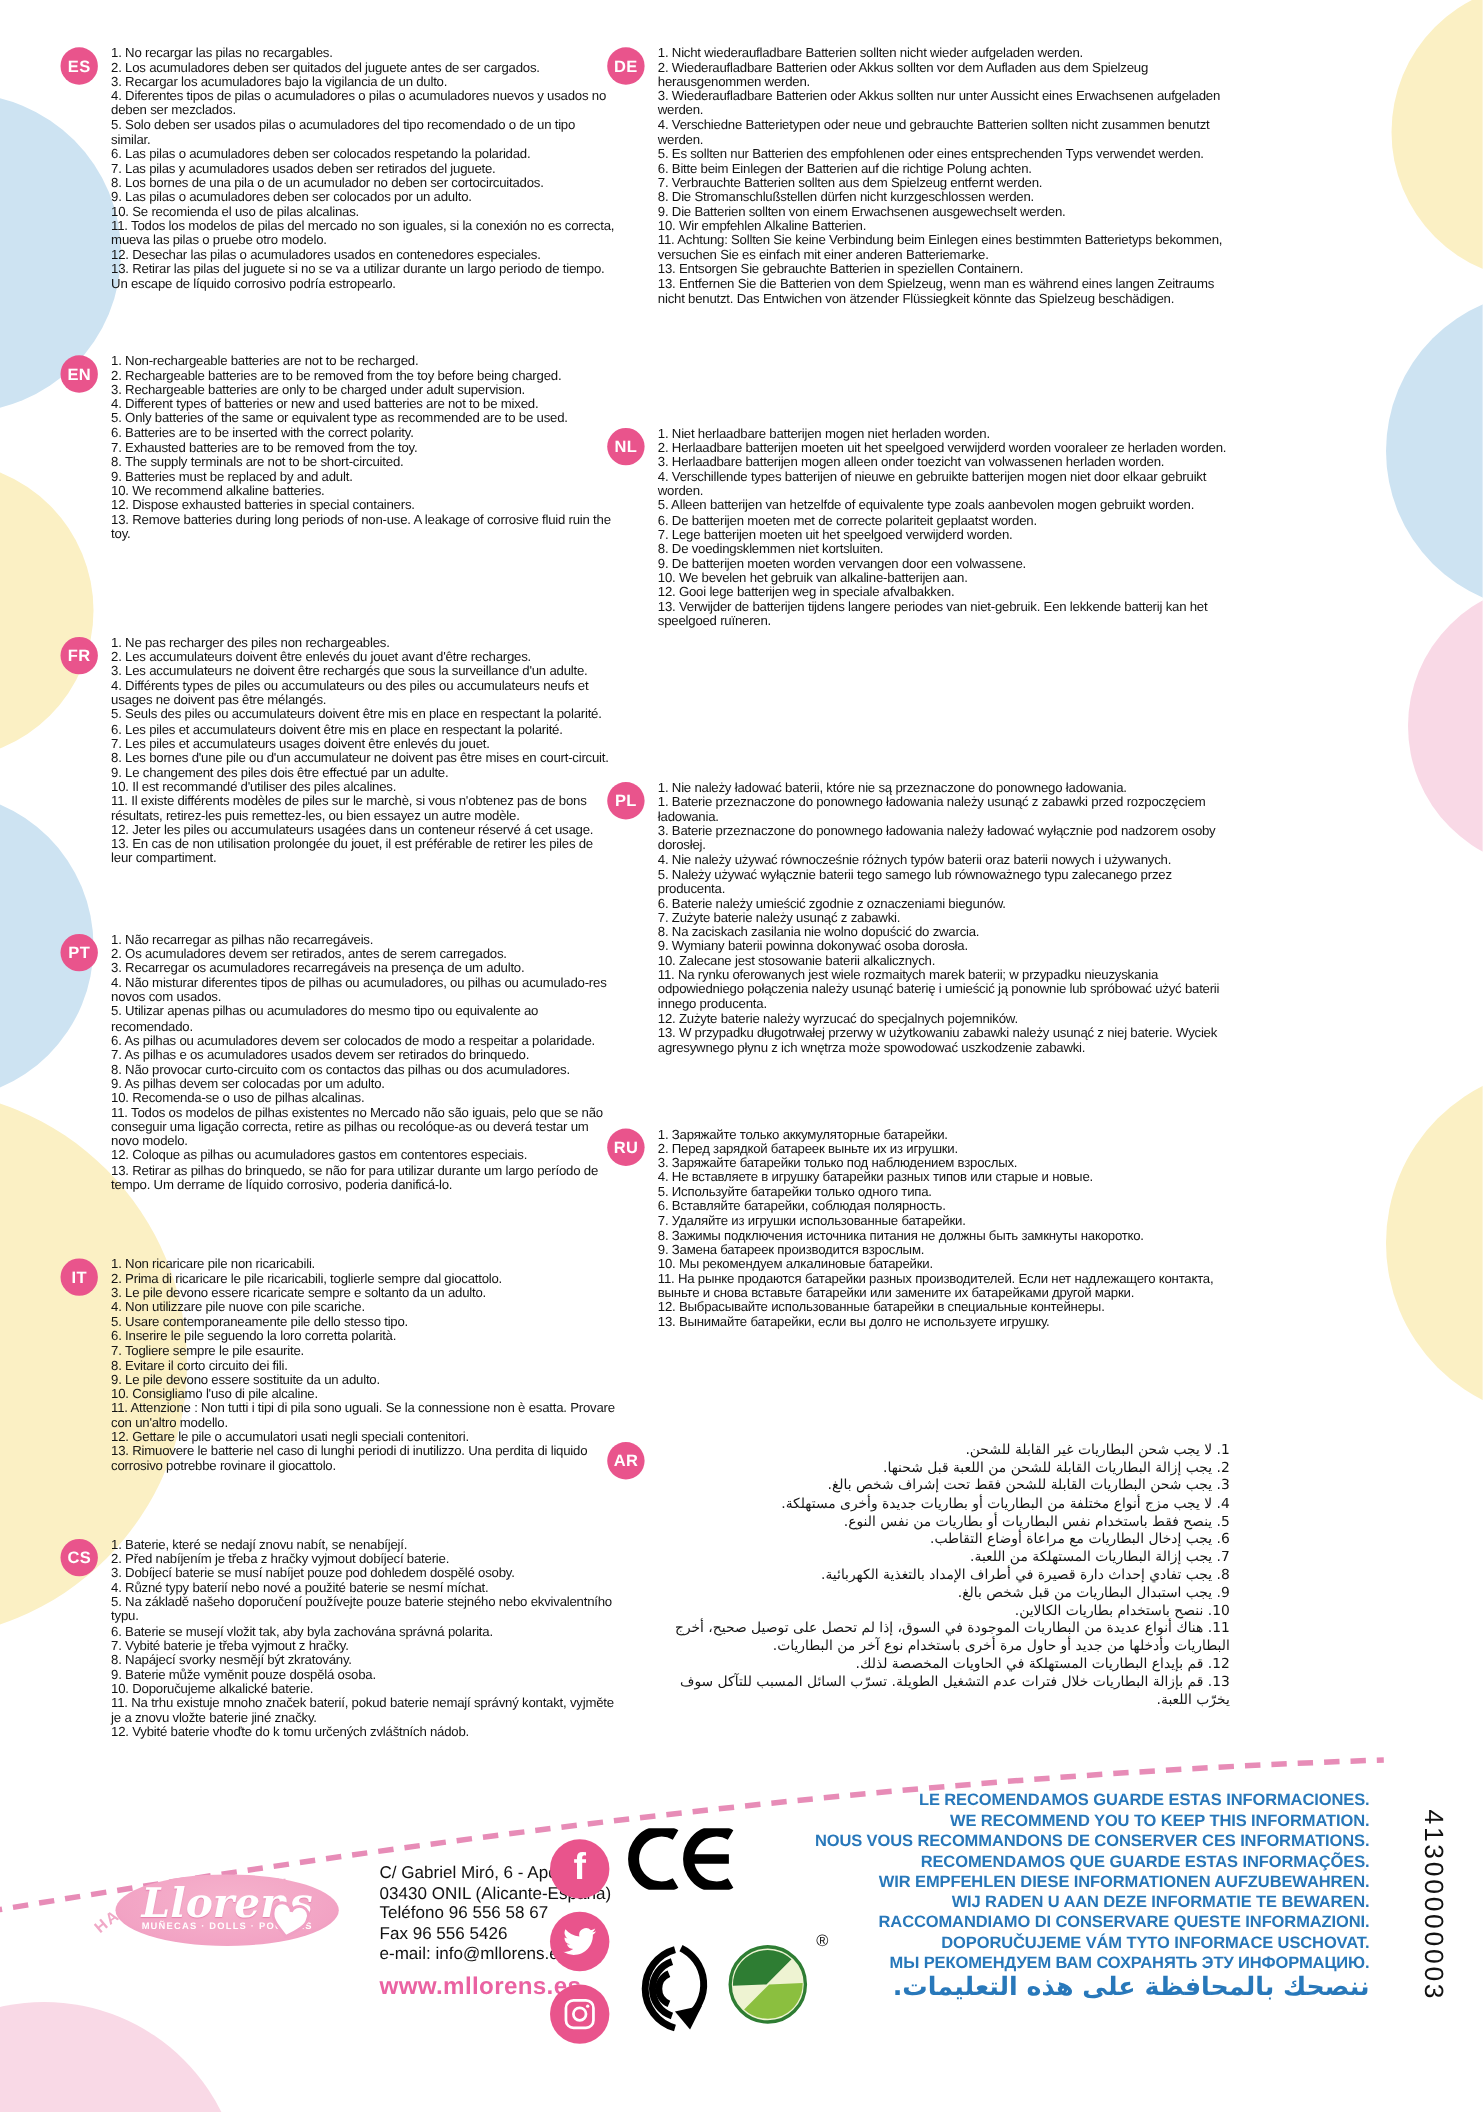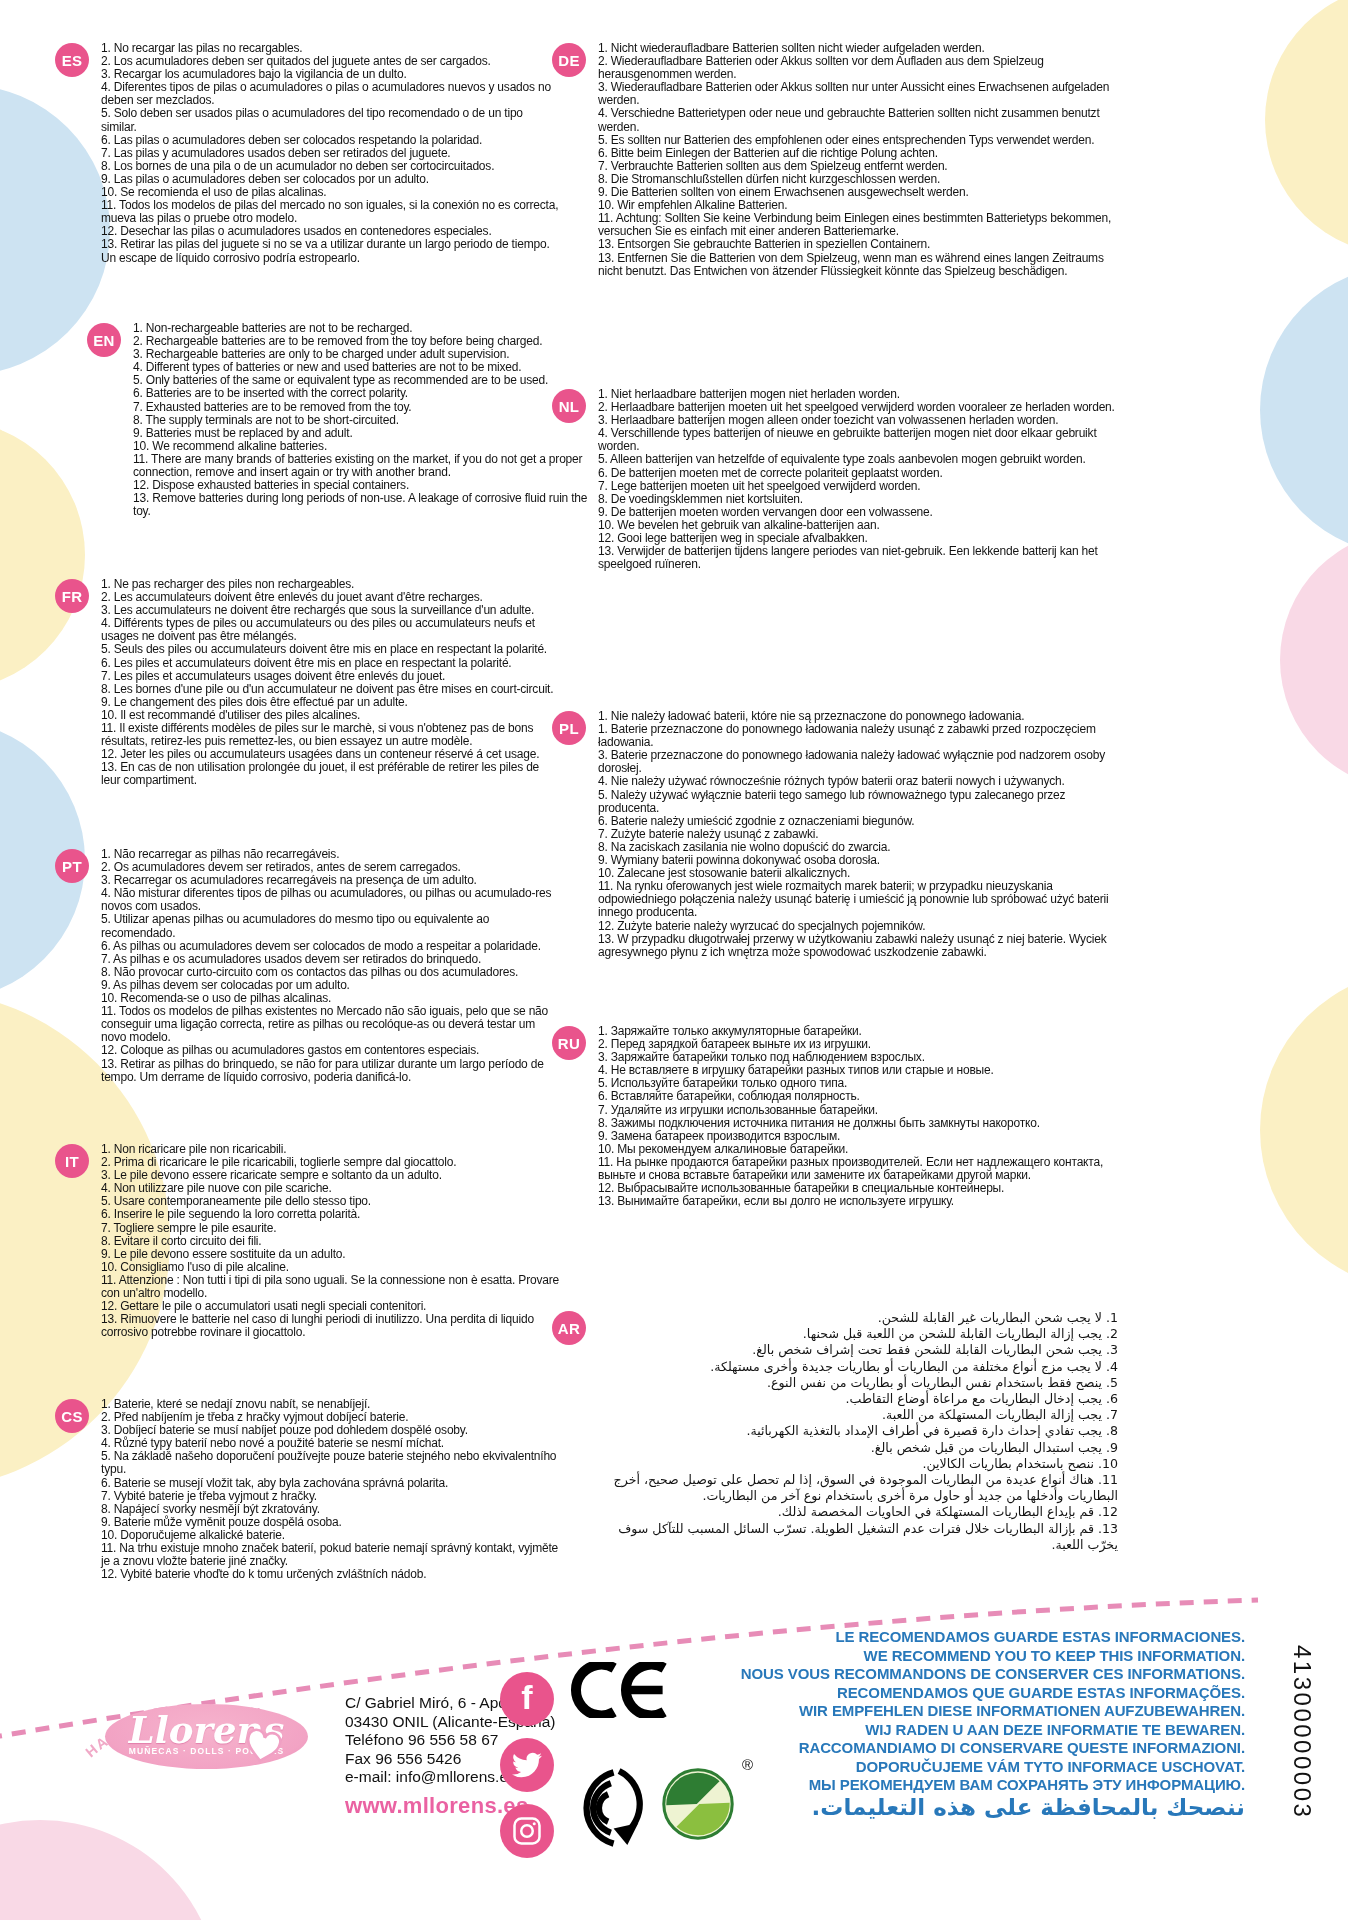--- a/index.html
+++ b/index.html
@@ -70,34 +70,33 @@
           <div class="item">6. Las pilas o acumuladores deben ser colocados respetando la polaridad.</div>
           <div class="item">7. Las pilas y acumuladores usados deben ser retirados del juguete.</div>
           <div class="item">8. Los bornes de una pila o de un acumulador no deben ser cortocircuitados.</div>
           <div class="item">9. Las pilas o acumuladores deben ser colocados por un adulto.</div>
           <div class="item">10. Se recomienda el uso de pilas alcalinas.</div>
           <div class="item">11. Todos los modelos de pilas del mercado no son iguales, si la conexión no es correcta, mueva las pilas o pruebe otro modelo.</div>
           <div class="item">12. Desechar las pilas o acumuladores usados en contenedores especiales.</div>
           <div class="item">13. Retirar las pilas del juguete si no se va a utilizar durante un largo periodo de tiempo. Un escape de líquido corrosivo podría estropearlo.</div>
         </div>
       </div>
-      <div class="lang-block" style="left: 55px; top: 322px; width: 505px; margin-left: 32px;">
+      <div class="lang-block" style="left: 55px; top: 322px; width: 505px;">
         <div class="badge">EN</div>
         <div class="items">
           <div class="item">1. Non-rechargeable batteries are not to be recharged.</div>
           <div class="item">2. Rechargeable batteries are to be removed from the toy before being charged.</div>
           <div class="item">3. Rechargeable batteries are only to be charged under adult supervision.</div>
           <div class="item">4. Different types of batteries or new and used batteries are not to be mixed.</div>
           <div class="item">5. Only batteries of the same or equivalent type as recommended are to be used.</div>
           <div class="item">6. Batteries are to be inserted with the correct polarity.</div>
           <div class="item">7. Exhausted batteries are to be removed from the toy.</div>
           <div class="item">8. The supply terminals are not to be short-circuited.</div>
           <div class="item">9. Batteries must be replaced by and adult.</div>
           <div class="item">10. We recommend alkaline batteries.</div>
-          <div class="item">11. There are many brands of batteries existing on the market, if you do not get a proper connection, remove and insert again or try with another brand.</div>
           <div class="item">12. Dispose exhausted batteries in special containers.</div>
           <div class="item">13. Remove batteries during long periods of non-use. A leakage of corrosive fluid ruin the toy.</div>
         </div>
       </div>
       <div class="lang-block" style="left: 55px; top: 578px; width: 505px;">
         <div class="badge">FR</div>
         <div class="items">
           <div class="item">1. Ne pas recharger des piles non rechargeables.</div>
           <div class="item">2. Les accumulateurs doivent être enlevés du jouet avant d'être recharges.</div>
           <div class="item">3. Les accumulateurs ne doivent être rechargés que sous la surveillance d'un adulte.</div>

